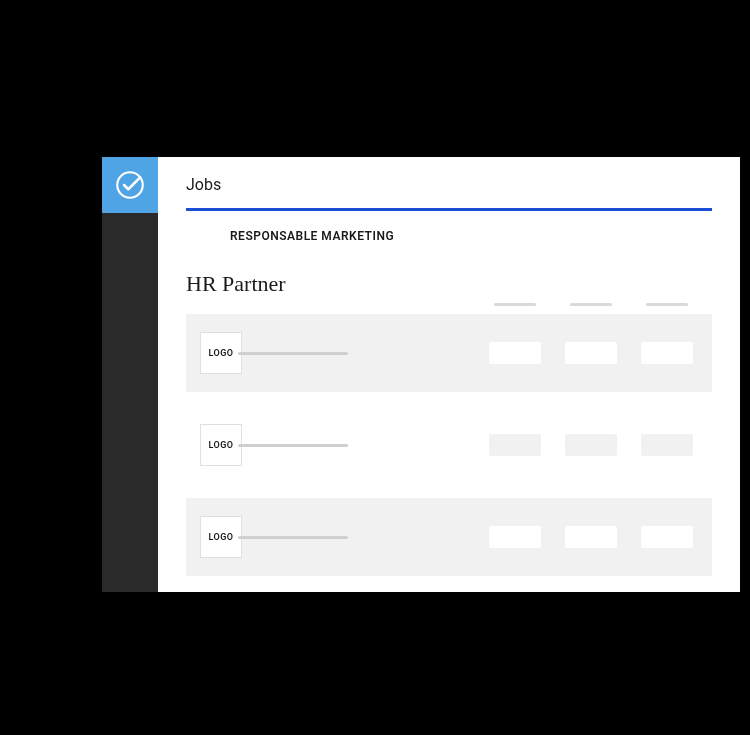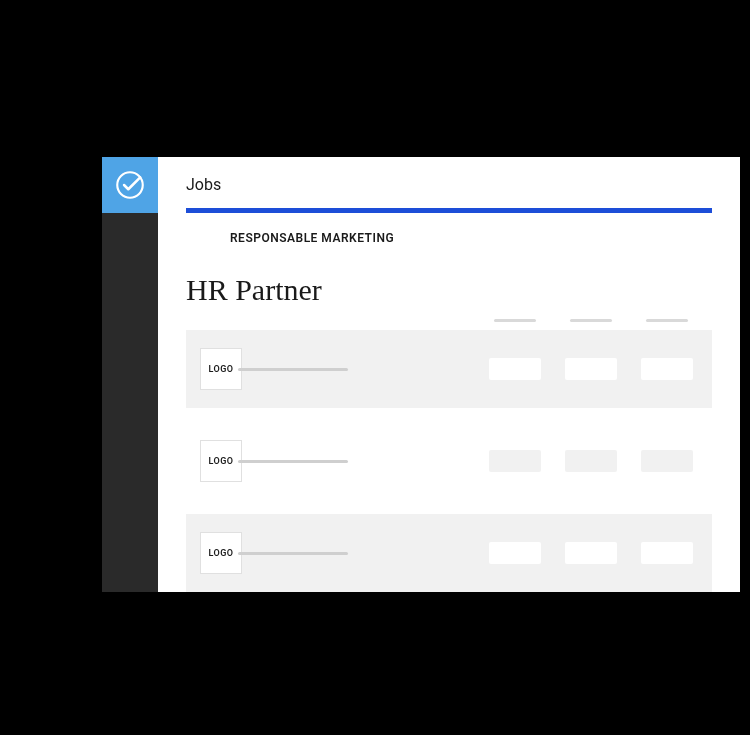--- a/index.html
+++ b/index.html
@@ -45,37 +45,37 @@
     .main {
       flex: 1;
       padding: 18px 28px 0 28px;
       overflow: hidden;
     }
     .page-title {
       font-size: 16px;
       font-weight: 400;
       color: #1a1a1a;
       padding-bottom: 14px;
-      border-bottom: 5px solid #1d4ed8;
+      border-bottom: 3px solid #1d4ed8;
     }
     .breadcrumb {
       font-size: 12px;
       font-weight: 600;
       letter-spacing: 0.5px;
       color: #1a1a1a;
       margin-top: 18px;
       padding-left: 44px;
     }
     .section-title {
       font-family: Georgia, "Times New Roman", serif;
-      font-size: 30px;
+      font-size: 22px;
       font-weight: 400;
       color: #1a1a1a;
       margin-top: 28px;
-      margin-bottom: 12px;
+      margin-bottom: 6px;
     }
     .list-header {
       display: flex;
       align-items: center;
       padding: 0 14px 8px 14px;
       gap: 14px;
     }
     .list-header .col-logo {
       width: 42px;
     }

